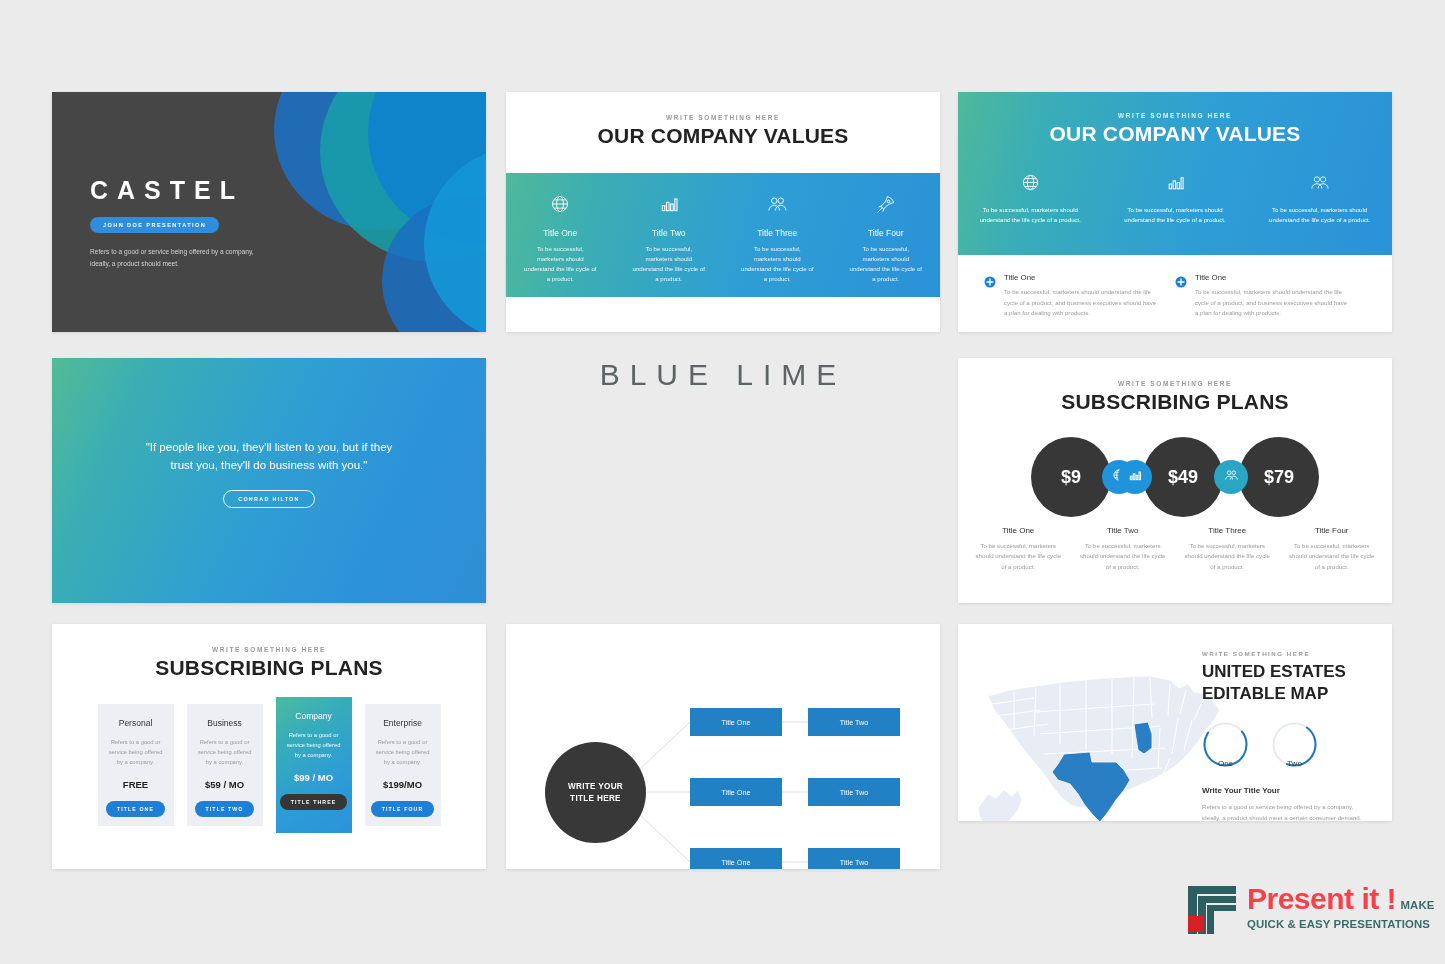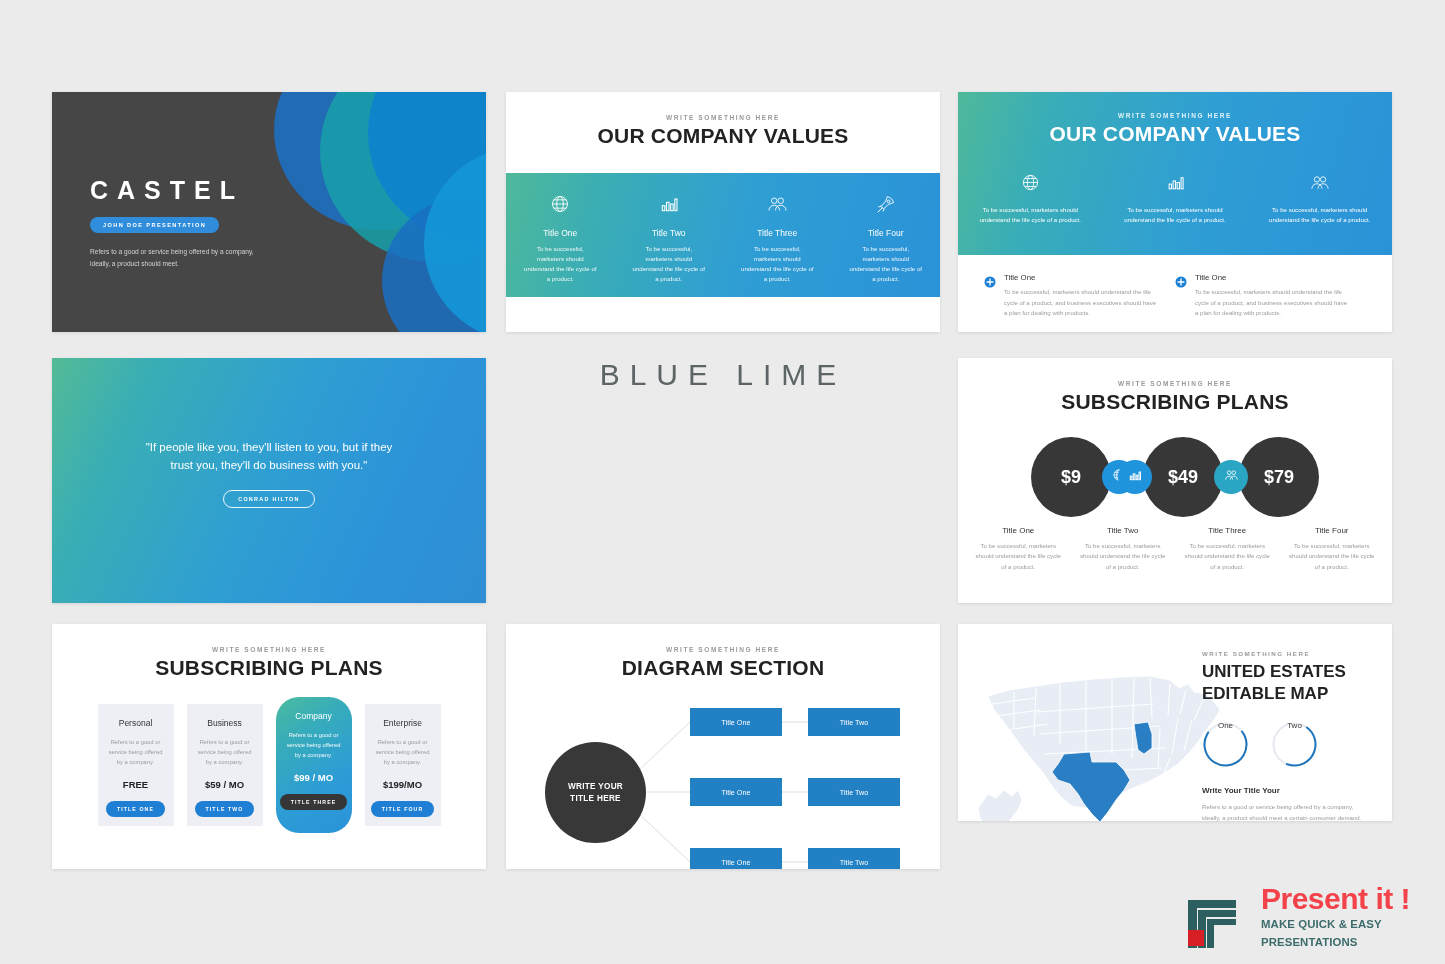--- a/index.html
+++ b/index.html
@@ -142,21 +142,21 @@
 
   
   .s7-head { padding-top: 22px; }
   .cards { position: absolute; top: 80px; left: 0; right: 0; display: flex; justify-content: center; gap: 13px; }
   .card {
     width: 76px; height: 122px; background: #edeff4; text-align: center; padding-top: 14px;
     position: relative;
   }
   .card.featured {
     background: linear-gradient(145deg, #4bbb9f 0%, #37acba 28%, #2d9cd6 65%, #2a93d9 100%);
-    height: 136px; margin-top: -7px; border-radius: 23px;
+    height: 136px; margin-top: -7px;
   }
   .card .name { font-size: 8.5px; color: #333; }
   .card.featured .name { color: #fff; }
   .card .desc { font-size: 5.8px; line-height: 1.75; color: #9b9b9b; margin-top: 9px; padding: 0 8px; }
   .card.featured .desc { color: rgba(255,255,255,0.95); }
   .card .price { font-size: 9.5px; font-weight: 700; color: #222; margin-top: 12px; }
   .card.featured .price { color: #fff; }
   .cbtn {
     display: inline-block; margin-top: 11px; background: #1e7fd4; color: #fff;
     border-radius: 12px; font-size: 5.2px; letter-spacing: 1.1px; font-weight: 700;
@@ -175,28 +175,28 @@
   .dbox {
     position: absolute; width: 92px; height: 28px; background: #2280c4; color: #fff;
     display: flex; align-items: center; justify-content: center; font-size: 7.2px;
   }
 
   
   .s9-right { position: absolute; right: 20px; top: 26px; width: 170px; }
   .s9-eyebrow { font-size: 6.2px; letter-spacing: 1.5px; color: #9a9a9a; font-weight: 700; text-transform: uppercase; }
   .s9-title { font-size: 17px; font-weight: 700; color: #222; line-height: 1.3; margin-top: 4px; }
   .rings { display: flex; gap: 22px; margin-top: 16px; }
-  .ring { width: 47px; height: 47px; position: relative; display: flex; align-items: flex-start; justify-content: center; }
+  .ring { width: 47px; height: 47px; position: relative; display: flex; align-items: flex-end; justify-content: center; }
   .ring span { font-size: 8px; color: #333; position: relative; z-index: 2; }
   .s9-sub { font-size: 8px; font-weight: 700; color: #333; margin-top: 18px; }
   .s9-body { font-size: 6.1px; line-height: 1.85; color: #9b9b9b; margin-top: 6px; }
   .map-wrap { position: absolute; left: 16px; top: 34px; width: 250px; height: 185px; }
 
   
-  .logo { position: absolute; left: 1186px; top: 884px; display: flex; align-items: flex-end; gap: 23px; }
+  .logo { position: absolute; left: 1186px; top: 884px; display: flex; align-items: flex-start; gap: 9px; }
   .logo-mark { width: 52px; height: 52px; flex: 0 0 auto; }
   .logo-text .l1 { font-size: 30px; font-weight: 700; color: #f4424a; letter-spacing: -0.5px; line-height: 1; }
   .logo-text .l2 { font-size: 11.4px; font-weight: 700; color: #3c6b6b; letter-spacing: 0.1px; margin-top: 2px; }
 </style>
 </head>
 <body>
 
 <div class="canvas">
 
   <div class="slide s1">
@@ -444,24 +444,20 @@
       <div class="card">
         <div class="name">Enterprise</div>
         <div class="desc">Refers to a good or service being offered by a company.</div>
         <div class="price">$199/MO</div>
         <div class="cbtn">TITLE FOUR</div>
       </div>
     </div>
   </div>
 
   <div class="slide s8">
-    <div class="s8-head">
-      <div class="eyebrow">WRITE SOMETHING HERE</div>
-      <div class="bigtitle">DIAGRAM SECTION</div>
-    </div>
     <div class="diagram">
       <svg width="434" height="177" style="position:absolute;left:0;top:0">
         <line x1="133" y1="78" x2="184" y2="30" stroke="#dddddd" stroke-width="1"></line>
         <line x1="141" y1="100" x2="184" y2="100" stroke="#dddddd" stroke-width="1"></line>
         <line x1="133" y1="122" x2="184" y2="170" stroke="#dddddd" stroke-width="1"></line>
         <line x1="276" y1="30" x2="302" y2="30" stroke="#dddddd" stroke-width="1"></line>
         <line x1="276" y1="100" x2="302" y2="100" stroke="#dddddd" stroke-width="1"></line>
         <line x1="276" y1="170" x2="302" y2="170" stroke="#dddddd" stroke-width="1"></line>
       </svg>
       <div class="dcircle">

